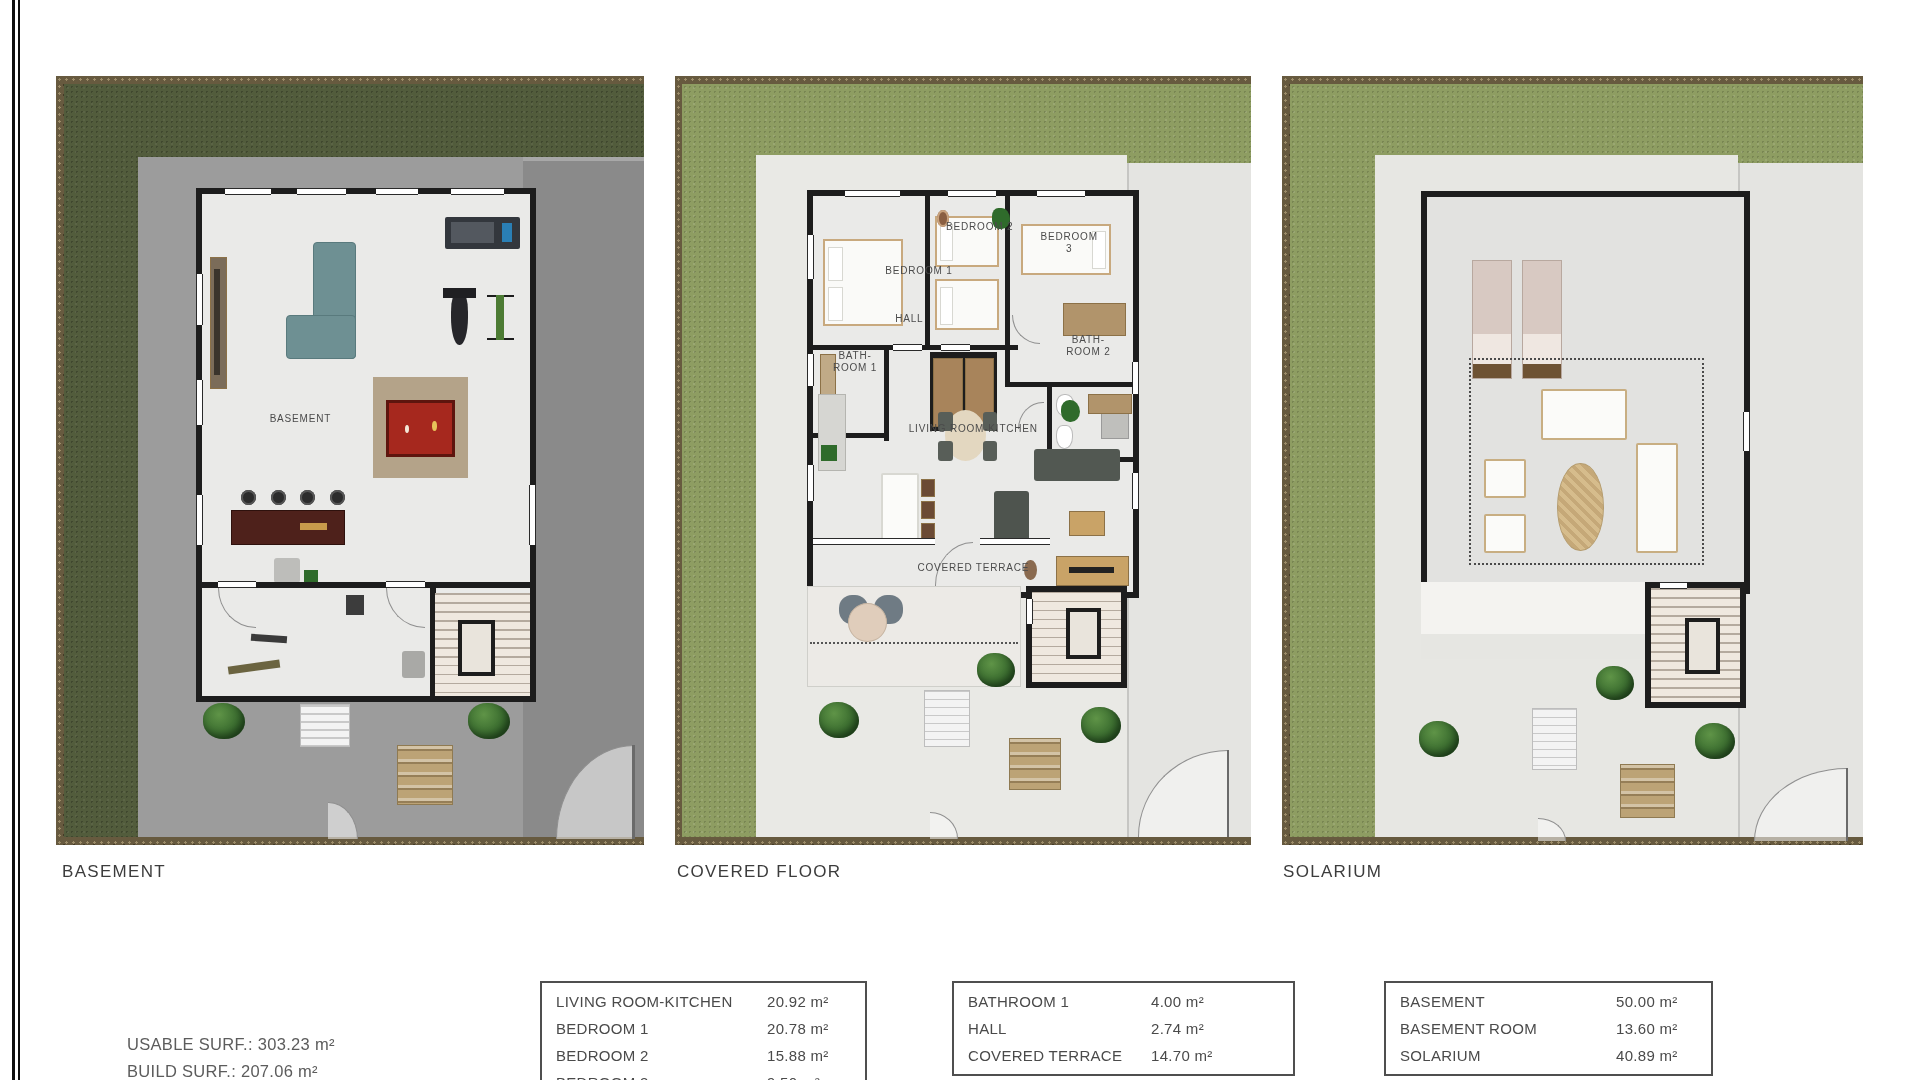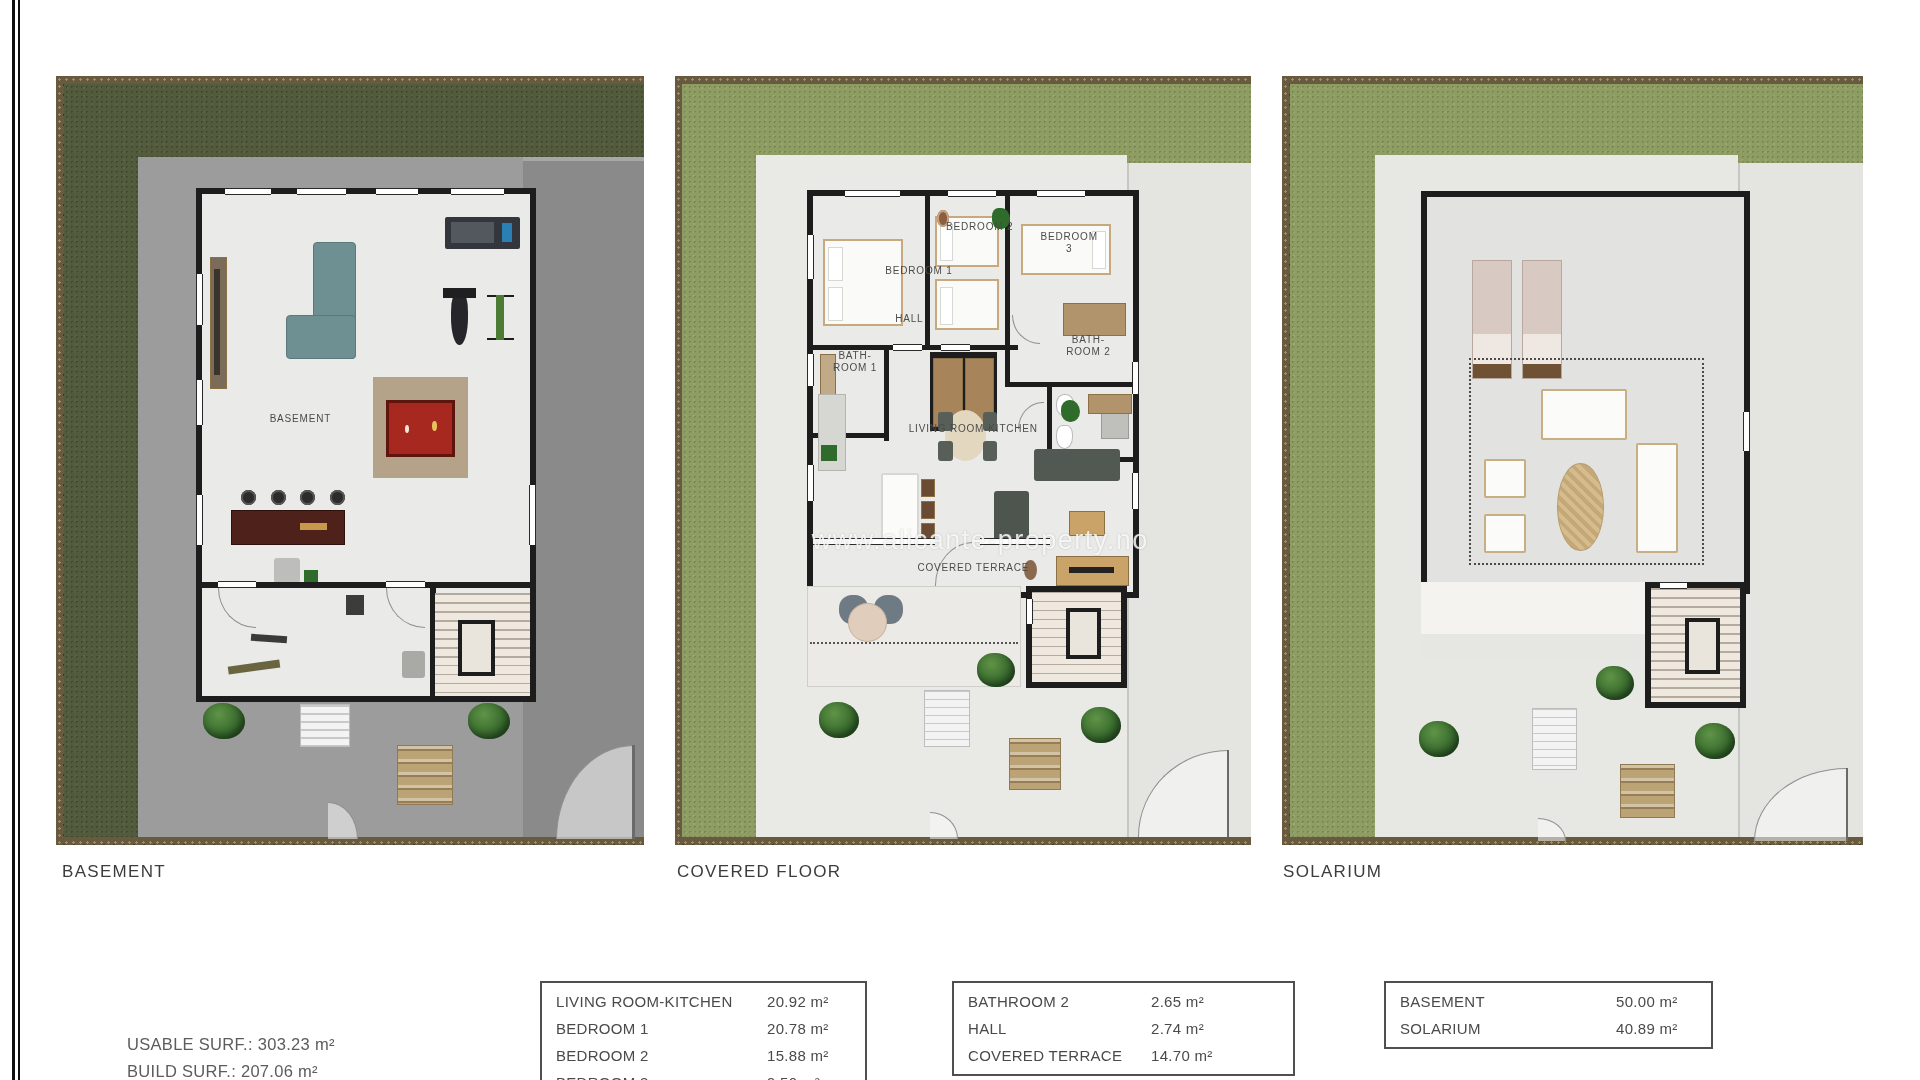--- a/index.html
+++ b/index.html
@@ -250,21 +250,20 @@
 
   <div class="steps" style="left:43.3%;top:79.8%;width:8%;height:7.5%;"></div>
   <div class="bush" style="left:25%;top:81.4%;width:40px;height:36px;"></div>
   <div class="bush" style="left:52.5%;top:75%;width:38px;height:34px;"></div>
   <div class="bush" style="left:70.5%;top:82%;width:40px;height:36px;"></div>
   <div class="bench" style="left:58%;top:86.1%;width:9%;height:6.8%;"></div>
   <div class="arc arc-tl" style="left:80.3%;top:87.6%;width:15.7%;height:11.3%;"></div>
   <div class="abs" style="left:95.8%;top:87.6%;width:2.5px;height:11.3%;background:#6a6a6a;"></div>
   <div class="arc arc-tr" style="left:44.3%;top:95.7%;width:4.9%;height:3.5%;"></div>
 
-  <div class="watermark" style="left:53%;top:60.4%;">www.alicante-property.no</div>
 </div>
 
 <div class="plan" style="left:1282px;width:581px;">
   <div class="dirt"></div>
   <div class="grass-light" style="left:1.3%;top:1.1%;right:0;bottom:1.1%;"></div>
   <div class="path-light" style="left:16%;top:10.3%;width:62.5%;bottom:1.1%;background:#E7E7E3;"></div>
   <div class="driveway-light" style="left:78.5%;top:11.3%;right:0;bottom:1.1%;"></div>
 
   <div class="house" style="left:24%;top:15%;width:54.5%;height:50.8%;background:#E2E2E0;">
 
@@ -331,34 +330,38 @@
       <div class="tname">BEDROOM 2</div>
       <div class="tarea">15.88 m²</div>
     </div>
     <div class="trow" style="grid-template-columns: 1fr 98px;">
       <div class="tname">BEDROOM 3</div>
       <div class="tarea">9.50 m²</div>
     </div>
   </div>
 <div class="area-table" style="left:952px;width:343px;">
     <div class="trow" style="grid-template-columns: 1fr 142px;">
-      <div class="tname">BATHROOM 2</div>
-      <div class="tarea">2.65 m²</div>
+      <div class="tname">BATHROOM 1</div>
+      <div class="tarea">4.00 m²</div>
     </div>
     <div class="trow" style="grid-template-columns: 1fr 142px;">
       <div class="tname">HALL</div>
       <div class="tarea">2.74 m²</div>
     </div>
     <div class="trow" style="grid-template-columns: 1fr 142px;">
       <div class="tname">COVERED TERRACE</div>
       <div class="tarea">14.70 m²</div>
     </div>
   </div>
 <div class="area-table" style="left:1384px;width:329px;">
     <div class="trow" style="grid-template-columns: 1fr 95px;">
       <div class="tname">BASEMENT</div>
       <div class="tarea">50.00 m²</div>
     </div>
     <div class="trow" style="grid-template-columns: 1fr 95px;">
+      <div class="tname">BASEMENT ROOM</div>
+      <div class="tarea">13.60 m²</div>
+    </div>
+    <div class="trow" style="grid-template-columns: 1fr 95px;">
       <div class="tname">SOLARIUM</div>
       <div class="tarea">40.89 m²</div>
     </div>
   </div>
 
 </body></html>

